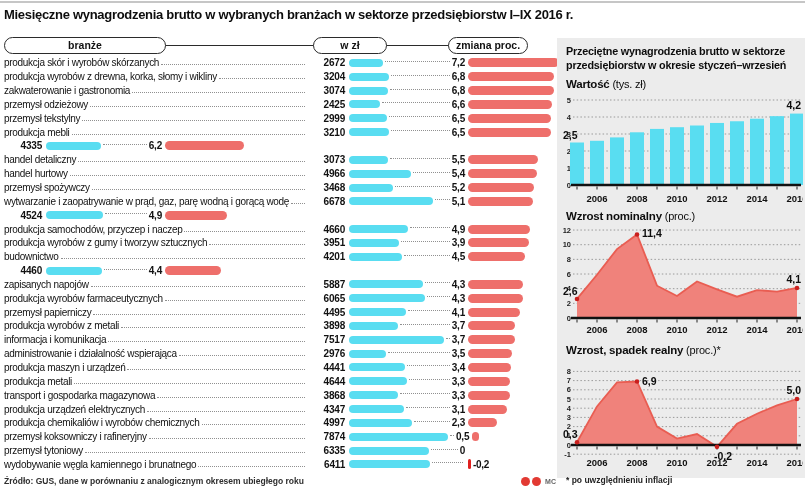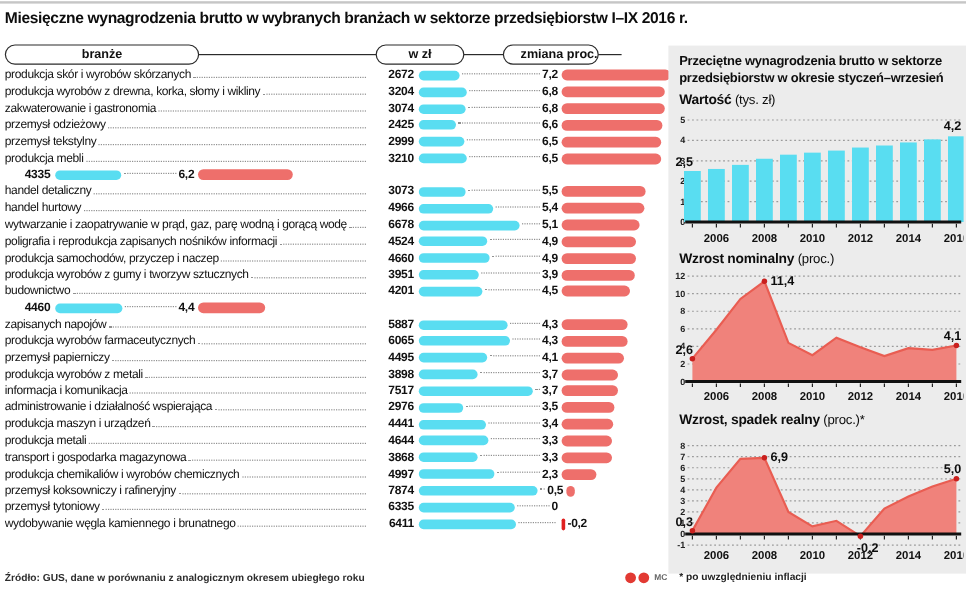--- a/index.html
+++ b/index.html
@@ -7,21 +7,21 @@
           font-family:"Liberation Sans",sans-serif;color:#111;}
   .top-rule{position:absolute;top:1px;left:0;width:805px;height:2px;background:#c6c6c6;}
   .title{position:absolute;top:7px;left:4px;font-size:13px;font-weight:bold;letter-spacing:-0.3px;color:#0d0d0d;}
 
   
   .hline{position:absolute;top:45px;left:10px;width:508px;border-top:1.5px solid #2b2b2b;z-index:1;}
   .pill{position:absolute;top:37px;height:15px;line-height:15px;border:1.5px solid #2b2b2b;border-radius:10px;
         background:#fff;font-size:10.5px;font-weight:bold;text-align:center;z-index:2;}
   .pill1{left:4px;width:160px;}
   .pill2{left:313px;width:72px;}
-  .pill3{left:419px;width:78px;text-align:right;}
+  .pill3{left:448px;width:78px;}
 
   .rows{position:absolute;top:56px;left:4px;width:552px;}
   .row{height:13.85px;display:flex;align-items:center;font-size:10px;letter-spacing:-0.3px;white-space:nowrap;}
   .lblwrap{flex:0 0 303px;display:flex;overflow:hidden;}
   .leader{flex:1 1 auto;border-bottom:1px dotted #909090;margin:0 2px 3px 2px;min-width:4px;}
   .val{flex:0 0 38px;text-align:right;font-weight:bold;font-size:10px;letter-spacing:-0.2px;}
   .midzone{flex:0 0 120px;display:flex;align-items:center;padding-left:4px;box-sizing:border-box;}
   .cyanbar{height:8px;border-radius:4px;background:#59ddf1;flex:0 0 auto;}
   .pct{font-weight:bold;font-size:10px;letter-spacing:-0.2px;}
   .redzone{flex:0 0 91px;display:flex;align-items:center;padding-left:3px;box-sizing:border-box;}
@@ -193,42 +193,53 @@
       <div class="midzone">
         <span class="cyanbar" style="width: 62.4px;"></span>
         <span class="leader"></span>
         <span class="pct">5,4</span>
       </div>
       <div class="redzone">
           <span class="redbar" style="width: 68.6px;"></span>
         </div>
     </div>
 
+    <div class="row">
+      <div class="lblwrap">
+        <span class="lbl">przemysł spożywczy</span>
+        <span class="leader"></span>
+      </div>
+      <span class="val">3468</span>
+      <div class="midzone">
+        <span class="cyanbar" style="width: 43.6px;"></span>
+        <span class="leader"></span>
+        <span class="pct">5,2</span>
+      </div>
+      <div class="redzone">
+          <span class="redbar" style="width: 66px;"></span>
+        </div>
+    </div>
 
     <div class="row">
       <div class="lblwrap">
         <span class="lbl">wytwarzanie i zaopatrywanie w prąd, gaz, parę wodną i gorącą wodę</span>
         <span class="leader"></span>
       </div>
       <span class="val">6678</span>
       <div class="midzone">
         <span class="cyanbar" style="width: 83.9px;"></span>
         <span class="leader"></span>
         <span class="pct">5,1</span>
       </div>
       <div class="redzone">
           <span class="redbar" style="width: 64.8px;"></span>
         </div>
     </div>
 
     <div class="row">
-      <div class="lblwrap">
-        <span class="lbl">poligrafia i reprodukcja zapisanych nośników informacji</span>
-        <span class="leader"></span>
-      </div>
       <span class="val">4524</span>
       <div class="midzone">
         <span class="cyanbar" style="width: 56.9px;"></span>
         <span class="leader"></span>
         <span class="pct">4,9</span>
       </div>
       <div class="redzone">
           <span class="redbar" style="width: 62.2px;"></span>
         </div>
     </div>
@@ -430,20 +441,35 @@
       <div class="midzone">
         <span class="cyanbar" style="width: 48.6px;"></span>
         <span class="leader"></span>
         <span class="pct">3,3</span>
       </div>
       <div class="redzone">
           <span class="redbar" style="width: 41.9px;"></span>
         </div>
     </div>
 
+    <div class="row">
+      <div class="lblwrap">
+        <span class="lbl">produkcja urządzeń elektrycznych</span>
+        <span class="leader"></span>
+      </div>
+      <span class="val">4347</span>
+      <div class="midzone">
+        <span class="cyanbar" style="width: 54.6px;"></span>
+        <span class="leader"></span>
+        <span class="pct">3,1</span>
+      </div>
+      <div class="redzone">
+          <span class="redbar" style="width: 39.4px;"></span>
+        </div>
+    </div>
 
     <div class="row">
       <div class="lblwrap">
         <span class="lbl">produkcja chemikaliów i wyrobów chemicznych</span>
         <span class="leader"></span>
       </div>
       <span class="val">4997</span>
       <div class="midzone">
         <span class="cyanbar" style="width: 62.8px;"></span>
         <span class="leader"></span>

